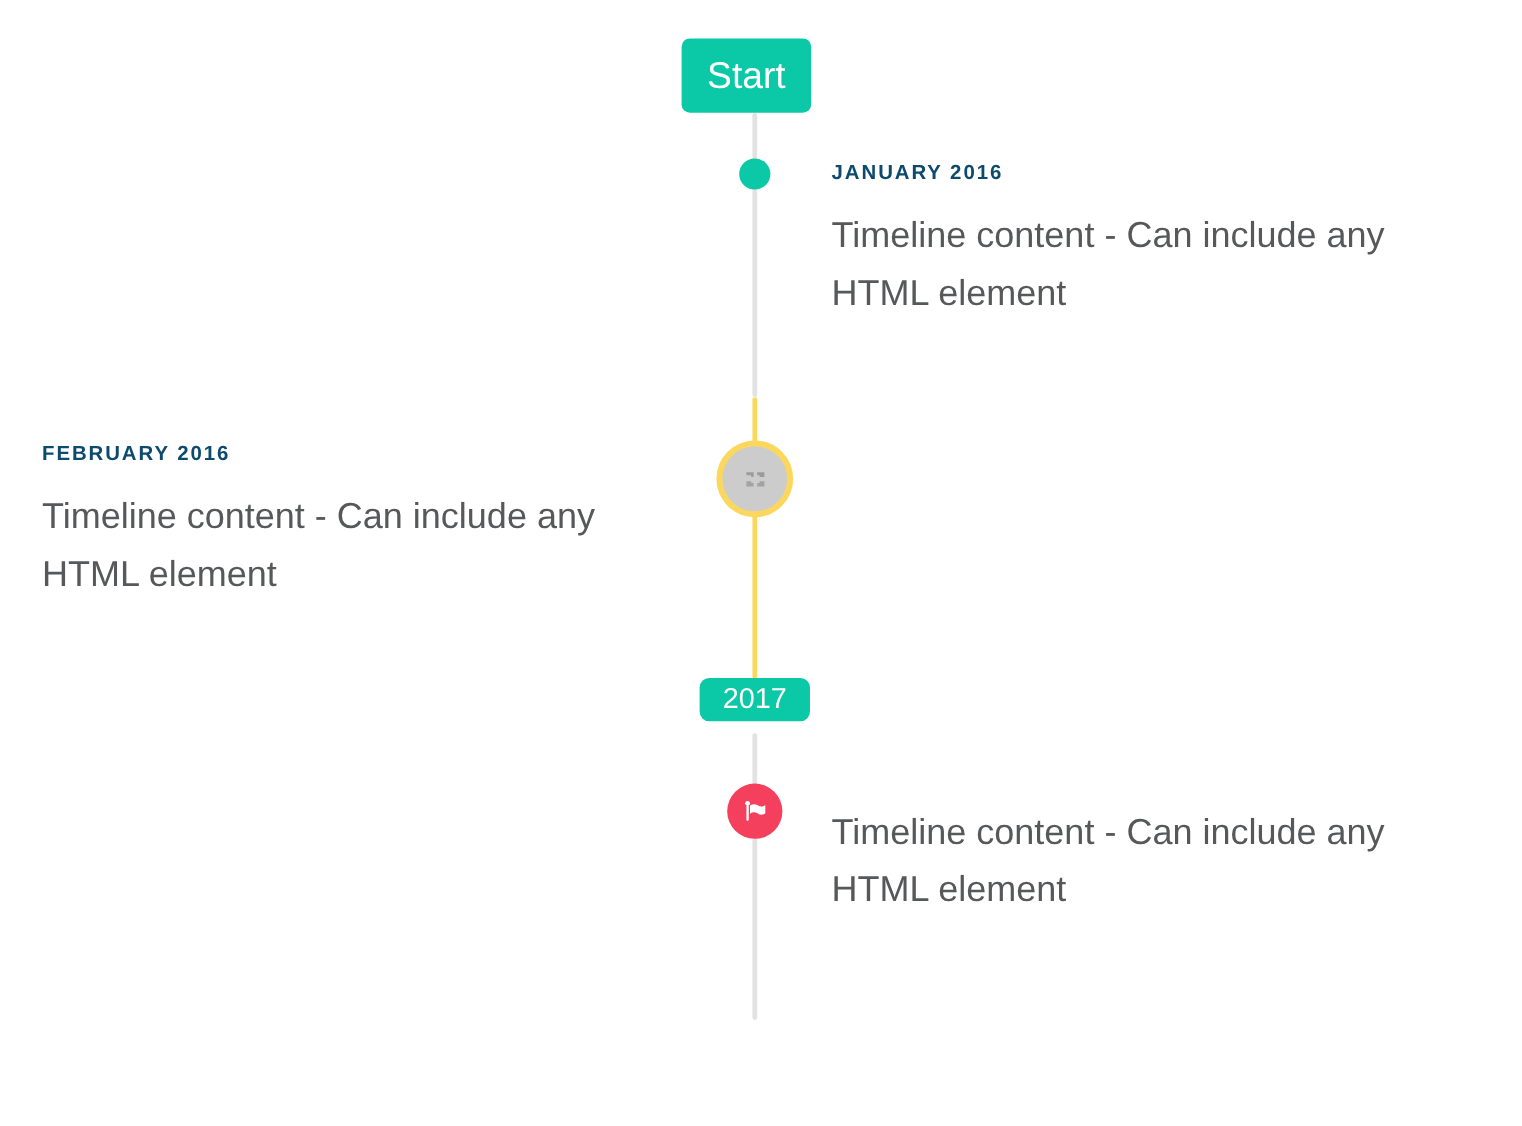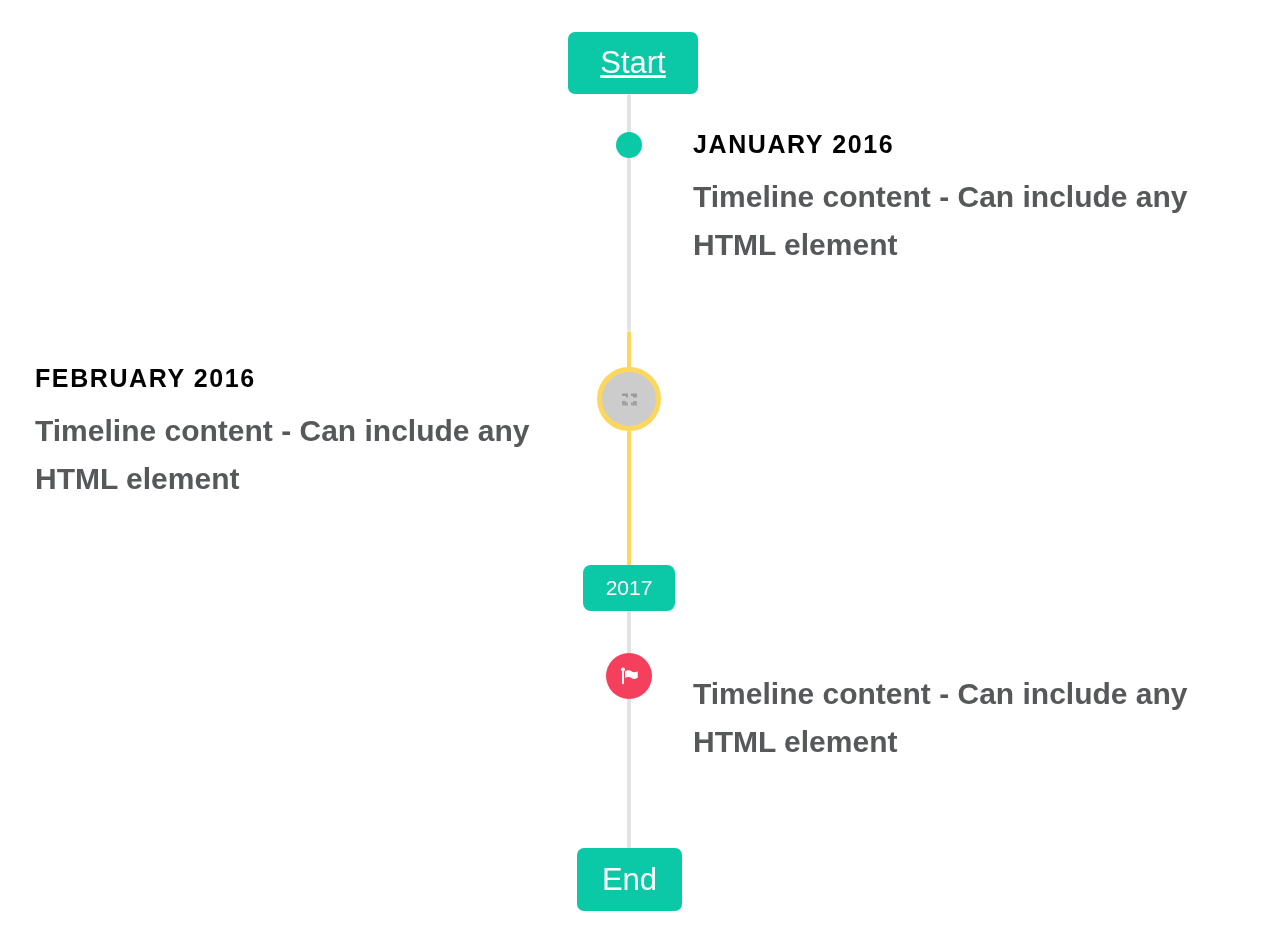--- a/index.html
+++ b/index.html
@@ -32,23 +32,23 @@
   
   .pill {
     position: absolute;
     background: #0bc8a6;
     color: #ffffff;
     display: flex;
     align-items: center;
     justify-content: center;
     border-radius: 7px;
   }
-  .pill.start { left: 568px; top: 32px;  width: 130px; height: 62px; font-size: 31px; text-decoration: underline; }
+  .pill.start { left: 568px; top: 32px;  width: 108px; height: 62px; font-size: 31px; }
   .pill.end   { left: 577px; top: 848px; width: 105px; height: 63px; font-size: 31px; }
-  .pill.year  { left: 583px; top: 565px; width: 92px;  height: 46px; font-size: 21px; border-radius: 8px; }
+  .pill.year  { left: 583px; top: 565px; width: 92px;  height: 36px; font-size: 24px; border-radius: 8px; }
 
   
   .marker-dot {
     position: absolute;
     left: 616px; top: 132px;
     width: 26px; height: 26px;
     border-radius: 50%;
     background: #0bc8a6;
   }
   .marker-image {
@@ -75,30 +75,30 @@
 
   
   .entry { position: absolute; width: 530px; }
   .entry.right { text-align: left; }
   .entry.left  { text-align: left; }
   .entry-jan { left: 693px; top: 133px; }
   .entry-feb { left: 35px;  top: 367px; }
   .entry-mar { left: 693px; top: 652px; }
 
   .entry .title {
-    font-size: 25px;
+    font-size: 17px;
     font-weight: 600;
     letter-spacing: 1.6px;
-    color: #000000;
+    color: #0c4a6e;
     line-height: 22px;
   }
   .entry .content {
     margin-top: 18px;
     font-size: 30px;
-    font-weight: 700;
+    font-weight: 400;
     color: #56585a;
     line-height: 48px;
   }
 
   .icon-wrap { display: flex; align-items: center; justify-content: center; }
 </style>
 </head>
 <body>
 
 <div class="canvas">
@@ -146,17 +146,14 @@
                  C 18.2 14.9, 16.0 14.9, 14.0 13.5
                  C 12.0 12.1, 9.6 12.1, 7.3 13.6
                  Z"></path>
       </svg>
     </span>
   </div>
   <div class="entry right entry-mar">
     <div class="content">Timeline content - Can include any HTML element</div>
   </div>
 
-  <div class="pill end">
-    <span>End</span>
-  </div>
 
 </div>
 
 </body></html>

